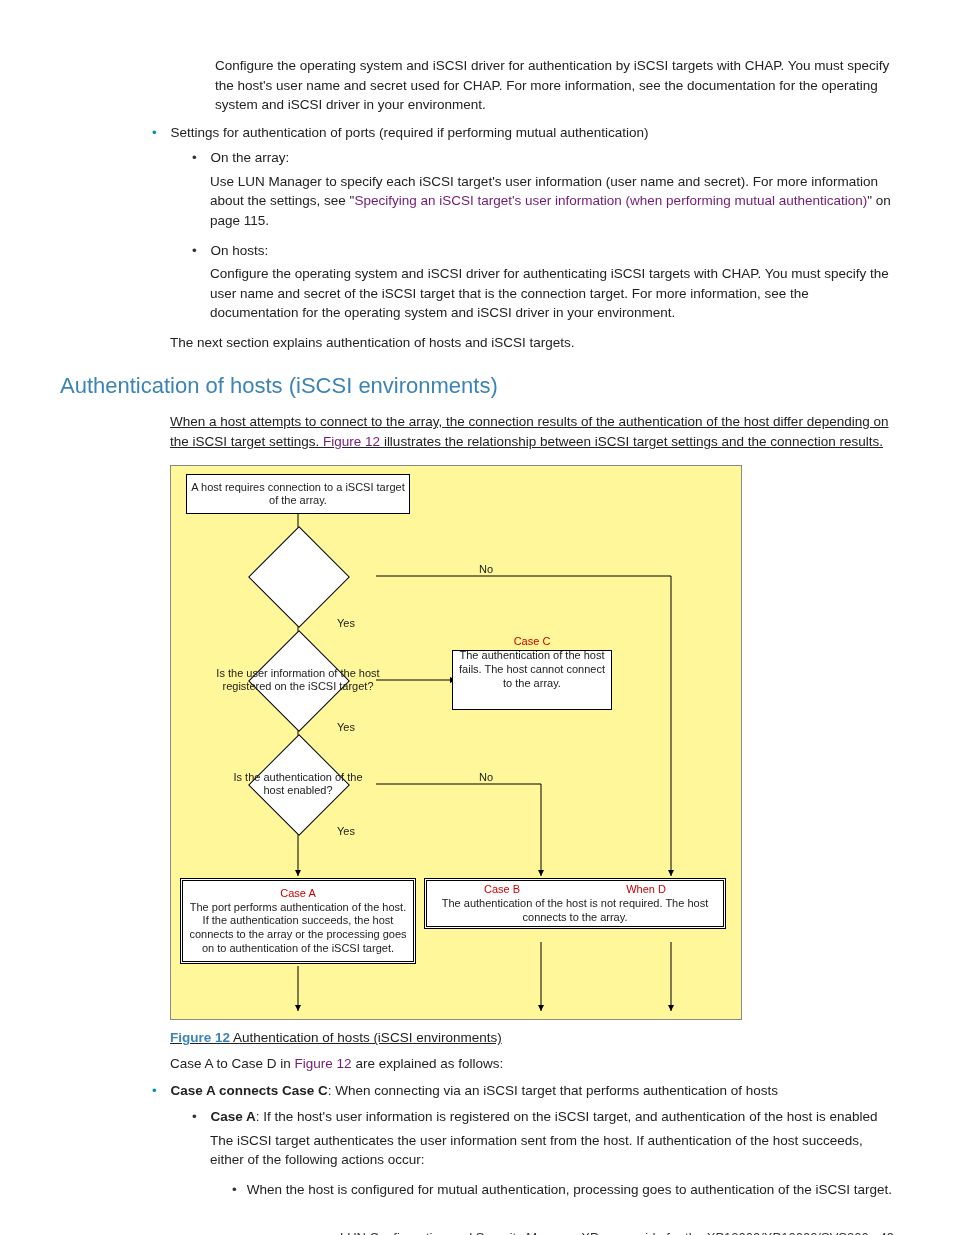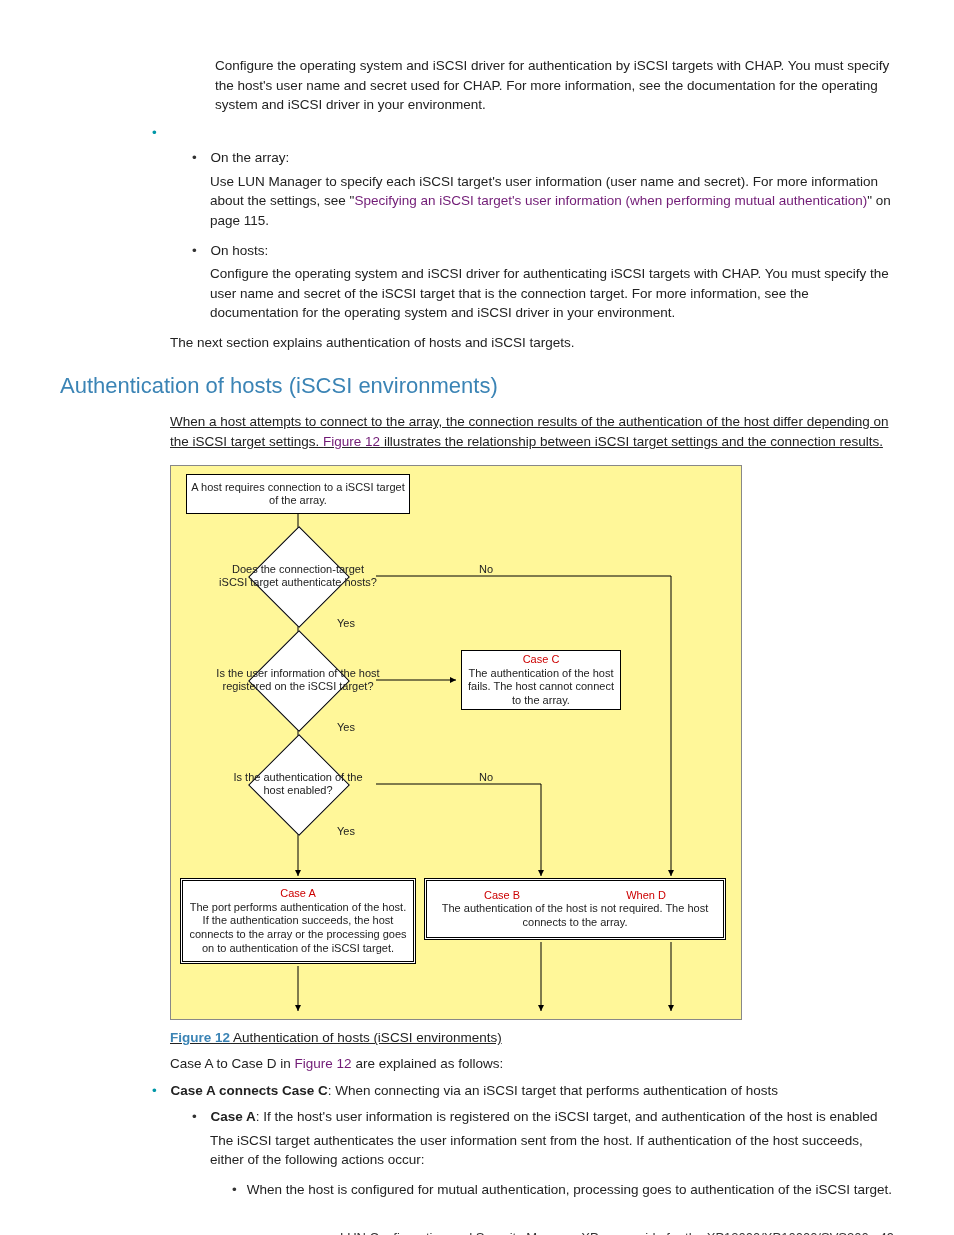--- a/index.html
+++ b/index.html
@@ -75,20 +75,21 @@
   .case-title { color:#cc0000; font-size:11px; }
   svg.arrows { position:absolute; left:0; top:0; width:100%; height:100%; pointer-events:none;}
 </style>
 </head>
 <body>
 
 <p class="body-indent">Configure the operating system and iSCSI driver for authentication by iSCSI targets with CHAP. You must specify the host's user name and secret used for CHAP. For more information, see the documentation for the operating system and iSCSI driver in your environment.</p>
 
 <ul class="lvl1">
   <li>
+    <span>Settings for authentication of ports (required if performing mutual authentication)</span>
     <ul class="lvl2">
       <li>
         <span>On the array:</span>
         <p class="para-in-li">
           <span>Use LUN Manager to specify each iSCSI target's user information (user name and secret). For more information about the settings, see "</span><a class="link" href="#">Specifying an iSCSI target's user information (when performing mutual authentication)</a><span>" on page 115.</span>
         </p>
       </li>
       <li>
         <span>On hosts:</span>
         <p class="para-in-li">Configure the operating system and iSCSI driver for authenticating iSCSI targets with CHAP. You must specify the user name and secret of the iSCSI target that is the connection target. For more information, see the documentation for the operating system and iSCSI driver in your environment.</p>
@@ -132,45 +133,44 @@
       <line x1="370" y1="318" x2="370" y2="410" stroke="#000" marker-end="url(#ah)"></line>
 
       <line x1="127" y1="500" x2="127" y2="545" stroke="#000" marker-end="url(#ah)"></line>
       <line x1="370" y1="476" x2="370" y2="545" stroke="#000" marker-end="url(#ah)"></line>
       <line x1="500" y1="476" x2="500" y2="545" stroke="#000" marker-end="url(#ah)"></line>
     </svg>
 
     <div class="fc-box" style="left:15px; top:8px; width:224px; height:32px;">A host requires connection to a iSCSI target of the array.</div>
 
     <div class="diamond-shape" style="left:92px; top:75px; width:70px; height:70px;"></div>
-    <div class="diamond-text" style="left:47px; top:90px; width:160px; height:40px;">Does the connection-target iSCSI target authenticate hosts?</div>
     <div class="fc-label" style="left:118px; top:150px;">Yes</div>
     <div class="fc-label" style="left:260px; top:96px;">No</div>
 
     <div class="diamond-shape" style="left:92px; top:179px; width:70px; height:70px;"></div>
     <div class="diamond-text" style="left:42px; top:192px; width:170px; height:44px;">Is the user information of the host registered on the iSCSI target?</div>
     <div class="fc-label" style="left:118px; top:254px;">Yes</div>
     <div class="fc-label" style="left:260px; top:200px;">No</div>
 
-    <div class="fc-box" style="left:290px; top:184px; width:160px; height:60px;">
+    <div class="fc-box" style="left:281px; top:184px; width:160px; height:60px;justify-content:flex-end;">
       <div class="case-title">Case C</div>
       <div>The authentication of the host fails. The host cannot connect to the array.</div>
     </div>
 
     <div class="diamond-shape" style="left:92px; top:283px; width:70px; height:70px;"></div>
     <div class="diamond-text" style="left:52px; top:300px; width:150px; height:36px;">Is the authentication of the host enabled?</div>
     <div class="fc-label" style="left:118px; top:358px;">Yes</div>
     <div class="fc-label" style="left:260px; top:304px;">No</div>
 
     <div class="fc-box" style="left:9px; top:412px; width:236px; height:86px; border:3px double #000;">
       <div class="case-title">Case A</div>
       <div>The port performs authentication of the host. If the authentication succeeds, the host connects to the array or the processing goes on to authentication of the iSCSI target.</div>
     </div>
 
-    <div class="fc-box" style="left:253px; top:412px; width:302px; height:62px; border:3px double #000;">
+    <div class="fc-box" style="left:253px; top:412px; width:302px; height:51px; border:3px double #000;">
       <div style="display:flex; width:100%; justify-content:space-around;">
         <span class="case-title">Case B</span>
         <span class="case-title">When D</span>
       </div>
       <div>The authentication of the host is not required. The host connects to the array.</div>
     </div>
 
   </div>
 </div>
 

